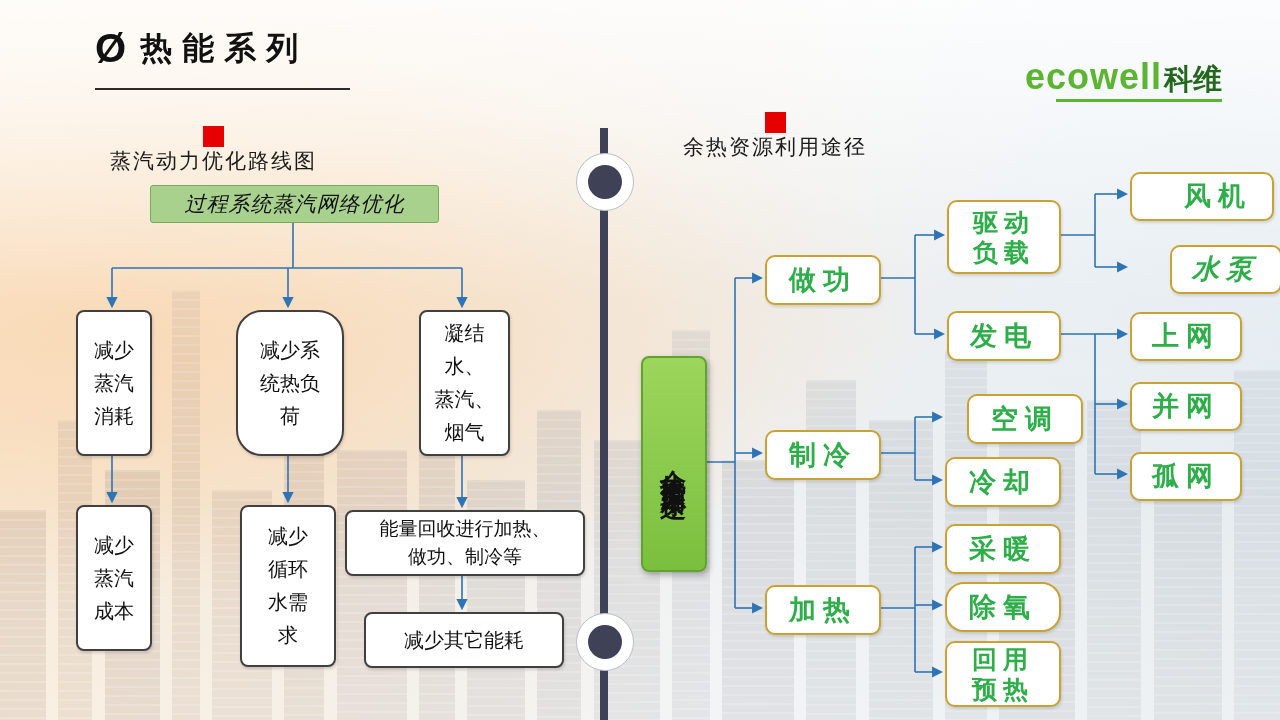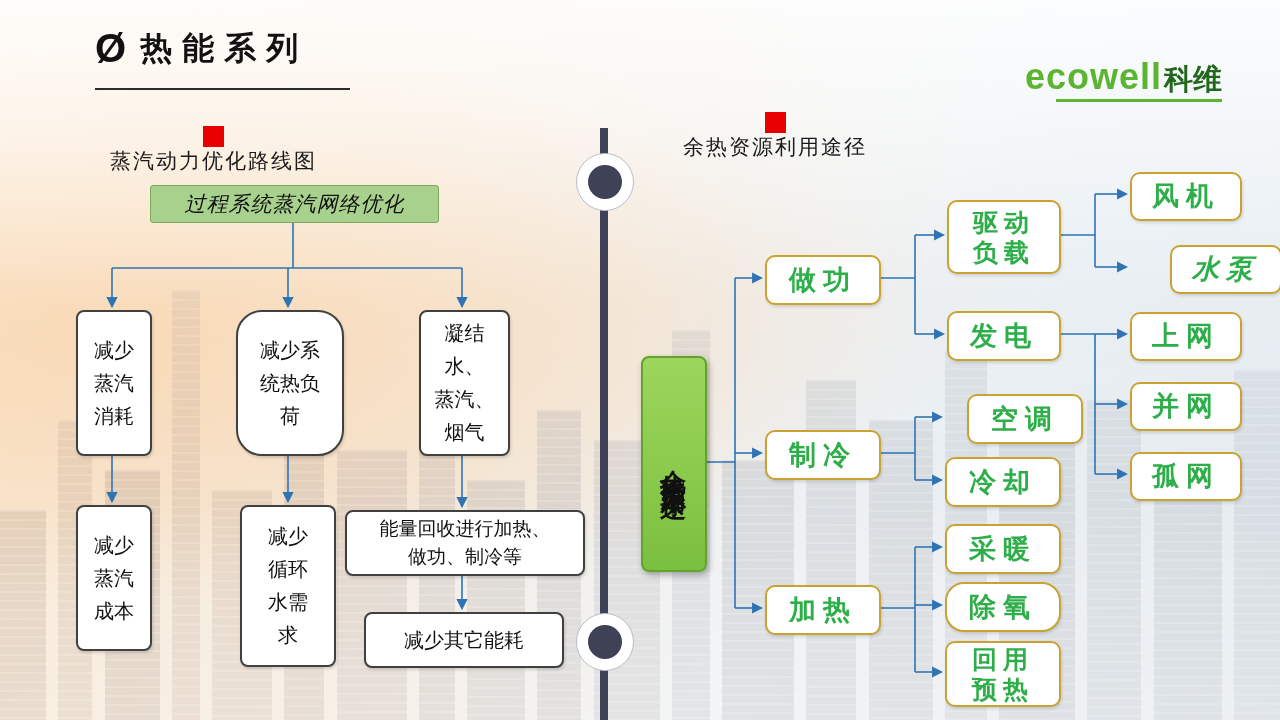--- a/index.html
+++ b/index.html
@@ -179,19 +179,19 @@
   <div class="gnode two" style="left:947px;top:200px;width:110px;height:70px;">驱动
 负载</div>
   <div class="gnode" style="left:947px;top:311px;width:110px;height:46px;">发电</div>
   <div class="gnode" style="left:945px;top:394px;width:112px;height:46px;margin-left:22px;">空调</div>
   <div class="gnode" style="left:945px;top:457px;width:112px;height:46px;">冷却</div>
   <div class="gnode" style="left:945px;top:524px;width:112px;height:46px;">采暖</div>
   <div class="gnode" style="left:945px;top:582px;width:112px;height:46px;border-radius:19px;">除氧</div>
   <div class="gnode two" style="left:945px;top:641px;width:112px;height:62px;">回用
 预热</div>
 
-  <div class="gnode" style="left:1130px;top:172px;width:108px;height:45px;">风机</div>
+  <div class="gnode" style="left:1130px;top:172px;width:108px;height:45px;padding-left:32px;">风机</div>
   <div class="gnode" style="left:1170px;top:245px;width:108px;height:45px;font-style:italic;">水泵</div>
   <div class="gnode" style="left:1130px;top:312px;width:108px;height:45px;">上网</div>
   <div class="gnode" style="left:1130px;top:382px;width:108px;height:45px;">并网</div>
   <div class="gnode" style="left:1130px;top:452px;width:108px;height:45px;">孤网</div>
 
 </div>
 
 </body></html>

